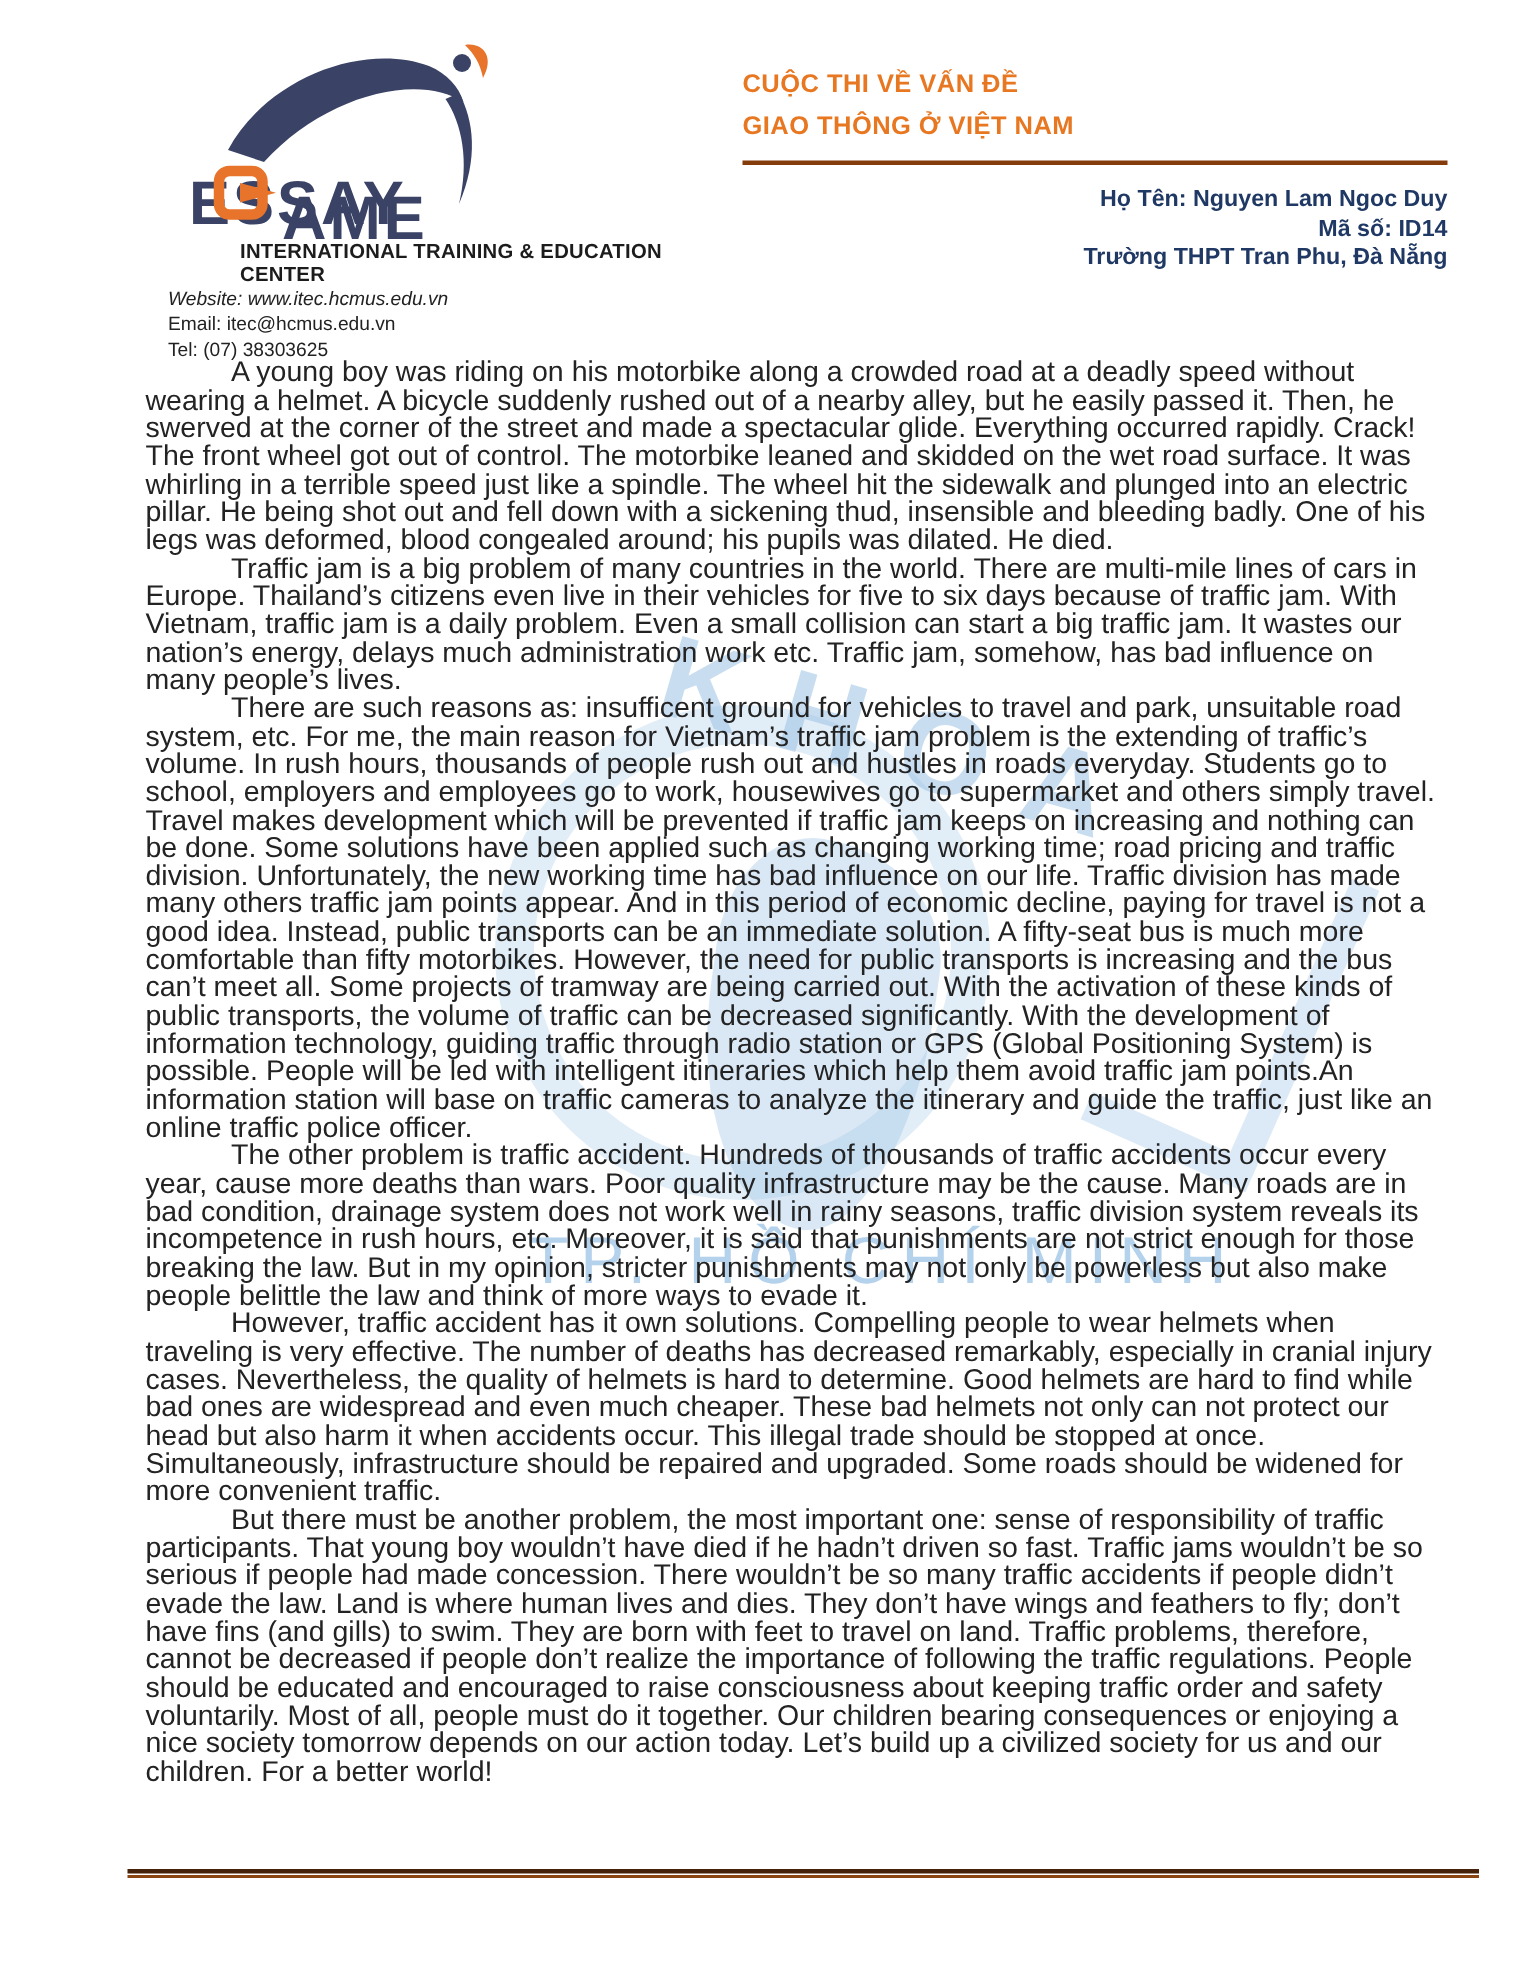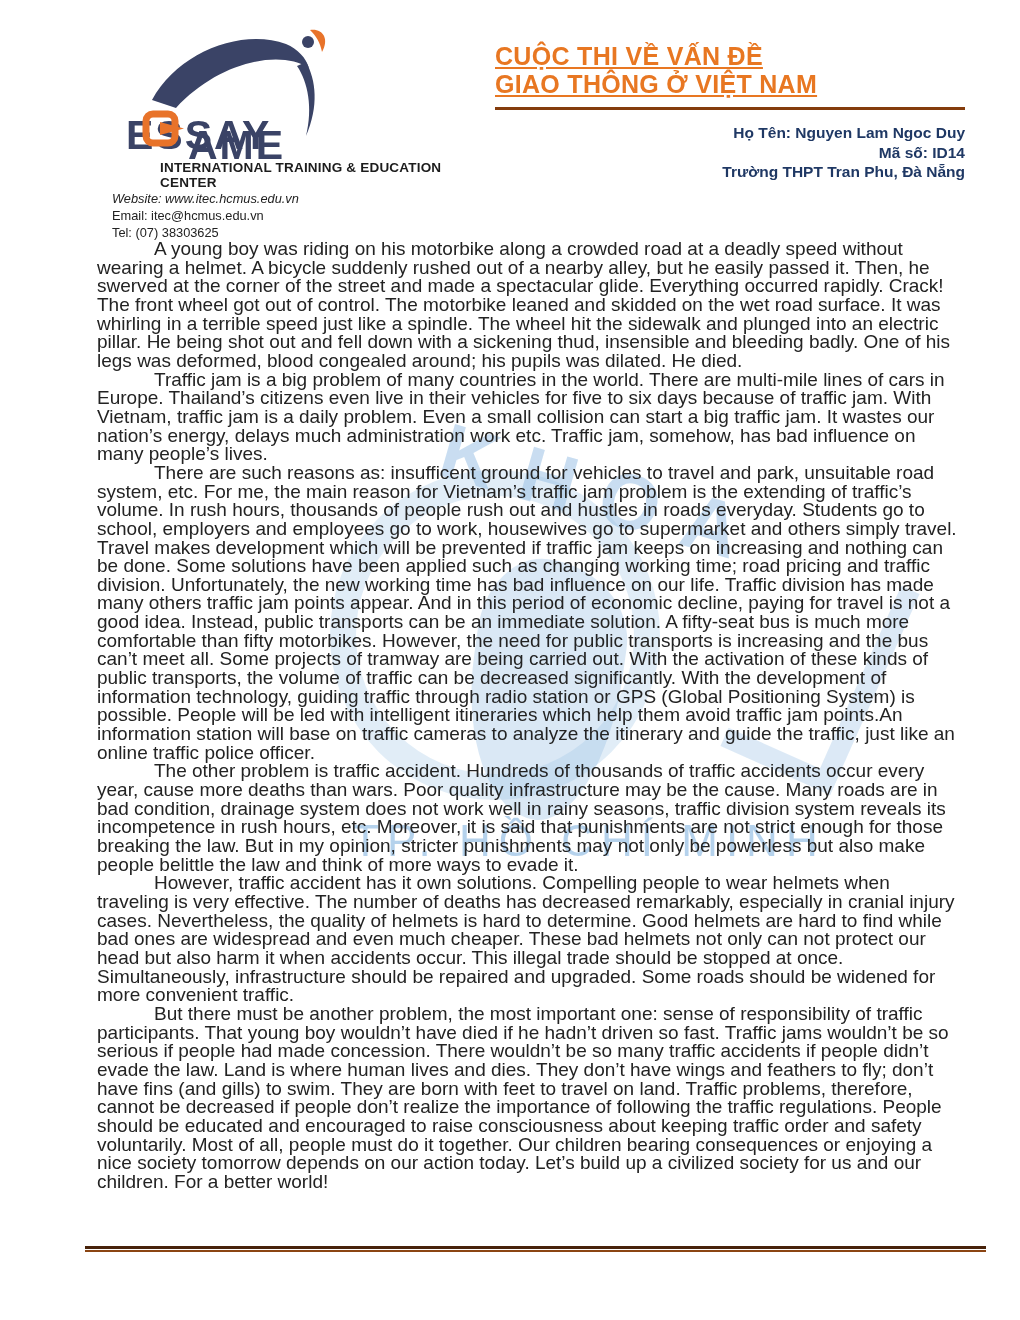--- a/index.html
+++ b/index.html
@@ -63,21 +63,21 @@
   .logo-word-bottom{
     font-size:41px;font-weight:bold;color:var(--logo-navy);letter-spacing:2px;line-height:1;
     position:relative;top:-6px;margin-top:44px;
   }
   .org-name{margin-top:24px;font-size:13.5px;font-weight:bold;color:#1c1c1c;letter-spacing:.2px;padding-left:48px;}
   .org-line{font-size:12.8px;color:#222;line-height:17px;}
   .org-line.italic{font-style:italic;}
 
   .header-right{position:absolute;left:495px;top:42px;width:470px;z-index:2;}
   .contest-title{
-    font-size:25px;font-weight:bold;color:var(--accent-orange);line-height:28px;letter-spacing:.3px;text-decoration:underline;
+    font-size:17px;font-weight:bold;color:var(--accent-orange);line-height:28px;letter-spacing:.3px;
   }
   .title-rule{margin-top:9px;border:none;border-top:3px solid var(--rule-brown);width:100%;}
   .student-info{margin-top:13px;font-size:15.5px;font-weight:bold;color:var(--navy);line-height:19.5px;text-align:right;}
 
   
   .essay{
     position:absolute;left:97px;top:240px;width:862px;z-index:1;
     font-size:19px;line-height:18.65px;color:var(--body-ink);
     text-align:left;
   }

